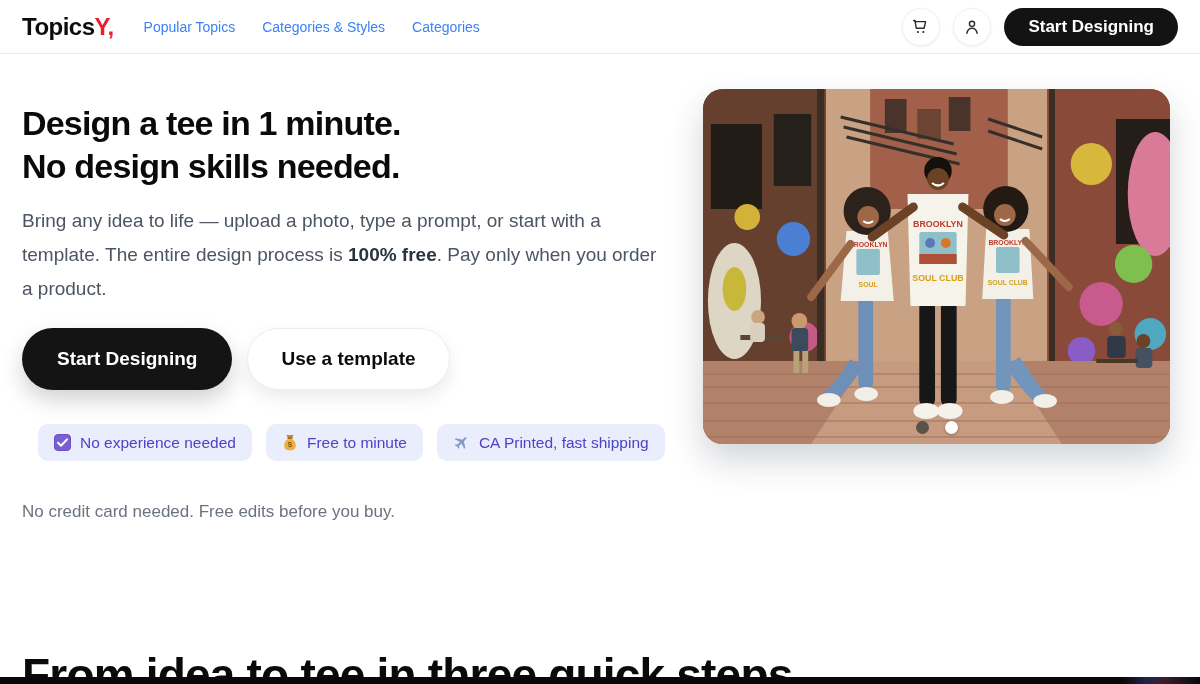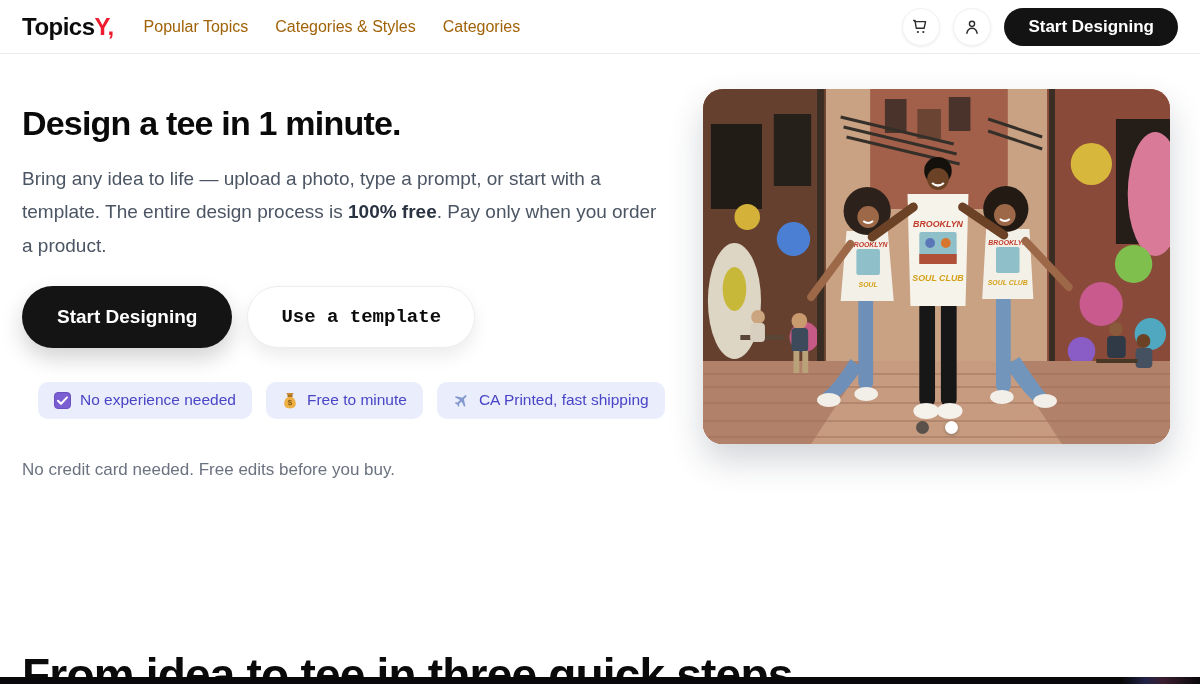--- a/index.html
+++ b/index.html
@@ -13,21 +13,21 @@
   
   .header {
     position: absolute; top: 0; left: 0; right: 0; height: 54px;
     display: flex; align-items: center; padding: 0 22px;
     background: #ffffff; border-bottom: 1px solid #e9ecef; z-index: 5;
   }
   .logo { font-size: 24px; font-weight: 800; letter-spacing: -0.5px; cursor: pointer; }
   .logo .logo-black { color: #0c0c0c; }
   .logo .logo-red { color: #ee1c2e; }
   .nav { display: flex; gap: 27px; margin-left: 30px; }
-  .nav-item { font-size: 16px; color: #a16207; cursor: pointer; }
+  .nav-item { font-size: 14px; color: #3b82f6; cursor: pointer; }
   .header-right { margin-left: auto; display: flex; align-items: center; gap: 13px; }
   .icon-btn {
     width: 38px; height: 38px; border-radius: 50%; background: #ffffff;
     border: 1px solid #f1f2f4; box-shadow: 0 1px 3px rgba(0,0,0,.07);
     display: flex; align-items: center; justify-content: center; cursor: pointer;
   }
   .pill-btn {
     background: #131313; color: #ffffff; border: none; cursor: pointer;
     border-radius: 999px; font-family: inherit;
     font-size: 17px; font-weight: 700; padding: 0 24px; height: 38px;
@@ -47,39 +47,38 @@
   .hero-paragraph b { color: #2a3342; font-weight: 700; }
   .cta-row { margin-top: 23px; display: flex; gap: 15px; align-items: center; }
   .btn-primary {
     height: 62px; padding: 0 35px; border-radius: 999px; border: none; cursor: pointer;
     background: #141414; color: #ffffff; font-family: inherit;
     font-size: 19px; font-weight: 700;
     box-shadow: 0 10px 22px rgba(0,0,0,.18);
   }
   .btn-secondary {
     height: 62px; padding: 0 33px; border-radius: 999px; cursor: pointer;
-    background: #ffffff; color: #0c0c0c; font-family: Liberation Mono, monospace;
+    background: #ffffff; color: #0c0c0c; font-family: Liberation Sans, sans-serif;
     font-size: 19px; font-weight: 700;
     border: 1px solid #ededed; box-shadow: 0 8px 18px rgba(0,0,0,.08);
   }
   .badge-row { margin-top: 34px; display: flex; gap: 14px; padding-left: 16px; }
   .badge {
     height: 37px; padding: 0 16px; border-radius: 10px; background: #e9edfc;
     display: flex; align-items: center; gap: 9px;
     color: #4a44c6; font-size: 15.5px;
   }
   .note { margin-top: 41px; font-size: 17px; color: #6b7280; }
 
   
   .photo-card {
     position: absolute; top: 89px; left: 703px; width: 467px; height: 355px;
     border-radius: 20px; overflow: hidden;
     box-shadow: 0 16px 34px rgba(30,40,60,.20);
     background: #b07455;
-    font-style: italic;
   }
   .photo-card svg { display: block; width: 100%; height: 100%; }
   .carousel-dots {
     position: absolute; left: 50%; transform: translateX(-50%);
     bottom: 10px; display: flex; gap: 16px; z-index: 3;
   }
   .dot { width: 13px; height: 13px; border-radius: 50%; cursor: pointer; }
   .dot.inactive { background: rgba(60,60,60,.78); }
   .dot.active { background: #ffffff; box-shadow: 0 1px 3px rgba(0,0,0,.3); }
 
@@ -123,20 +122,21 @@
           </svg>
         </span>
       </div>
       <button class="pill-btn">Start Designing</button>
     </div>
   </div>
 
   <div class="hero">
     <h1 class="hero-heading">
       <span style="display:block">Design a tee in 1 minute.</span>
+      <span style="display:block">No design skills needed.</span>
     </h1>
 
     <p class="hero-paragraph"><span>Bring any idea to life — upload a photo, type a prompt, or start with a template. The entire design process is </span><b>100% free</b><span>. Pay only when you order a product.</span></p>
 
     <div class="cta-row">
       <button class="btn-primary">Start Designing</button>
       <button class="btn-secondary">Use a template</button>
     </div>
 
     <div class="badge-row">

